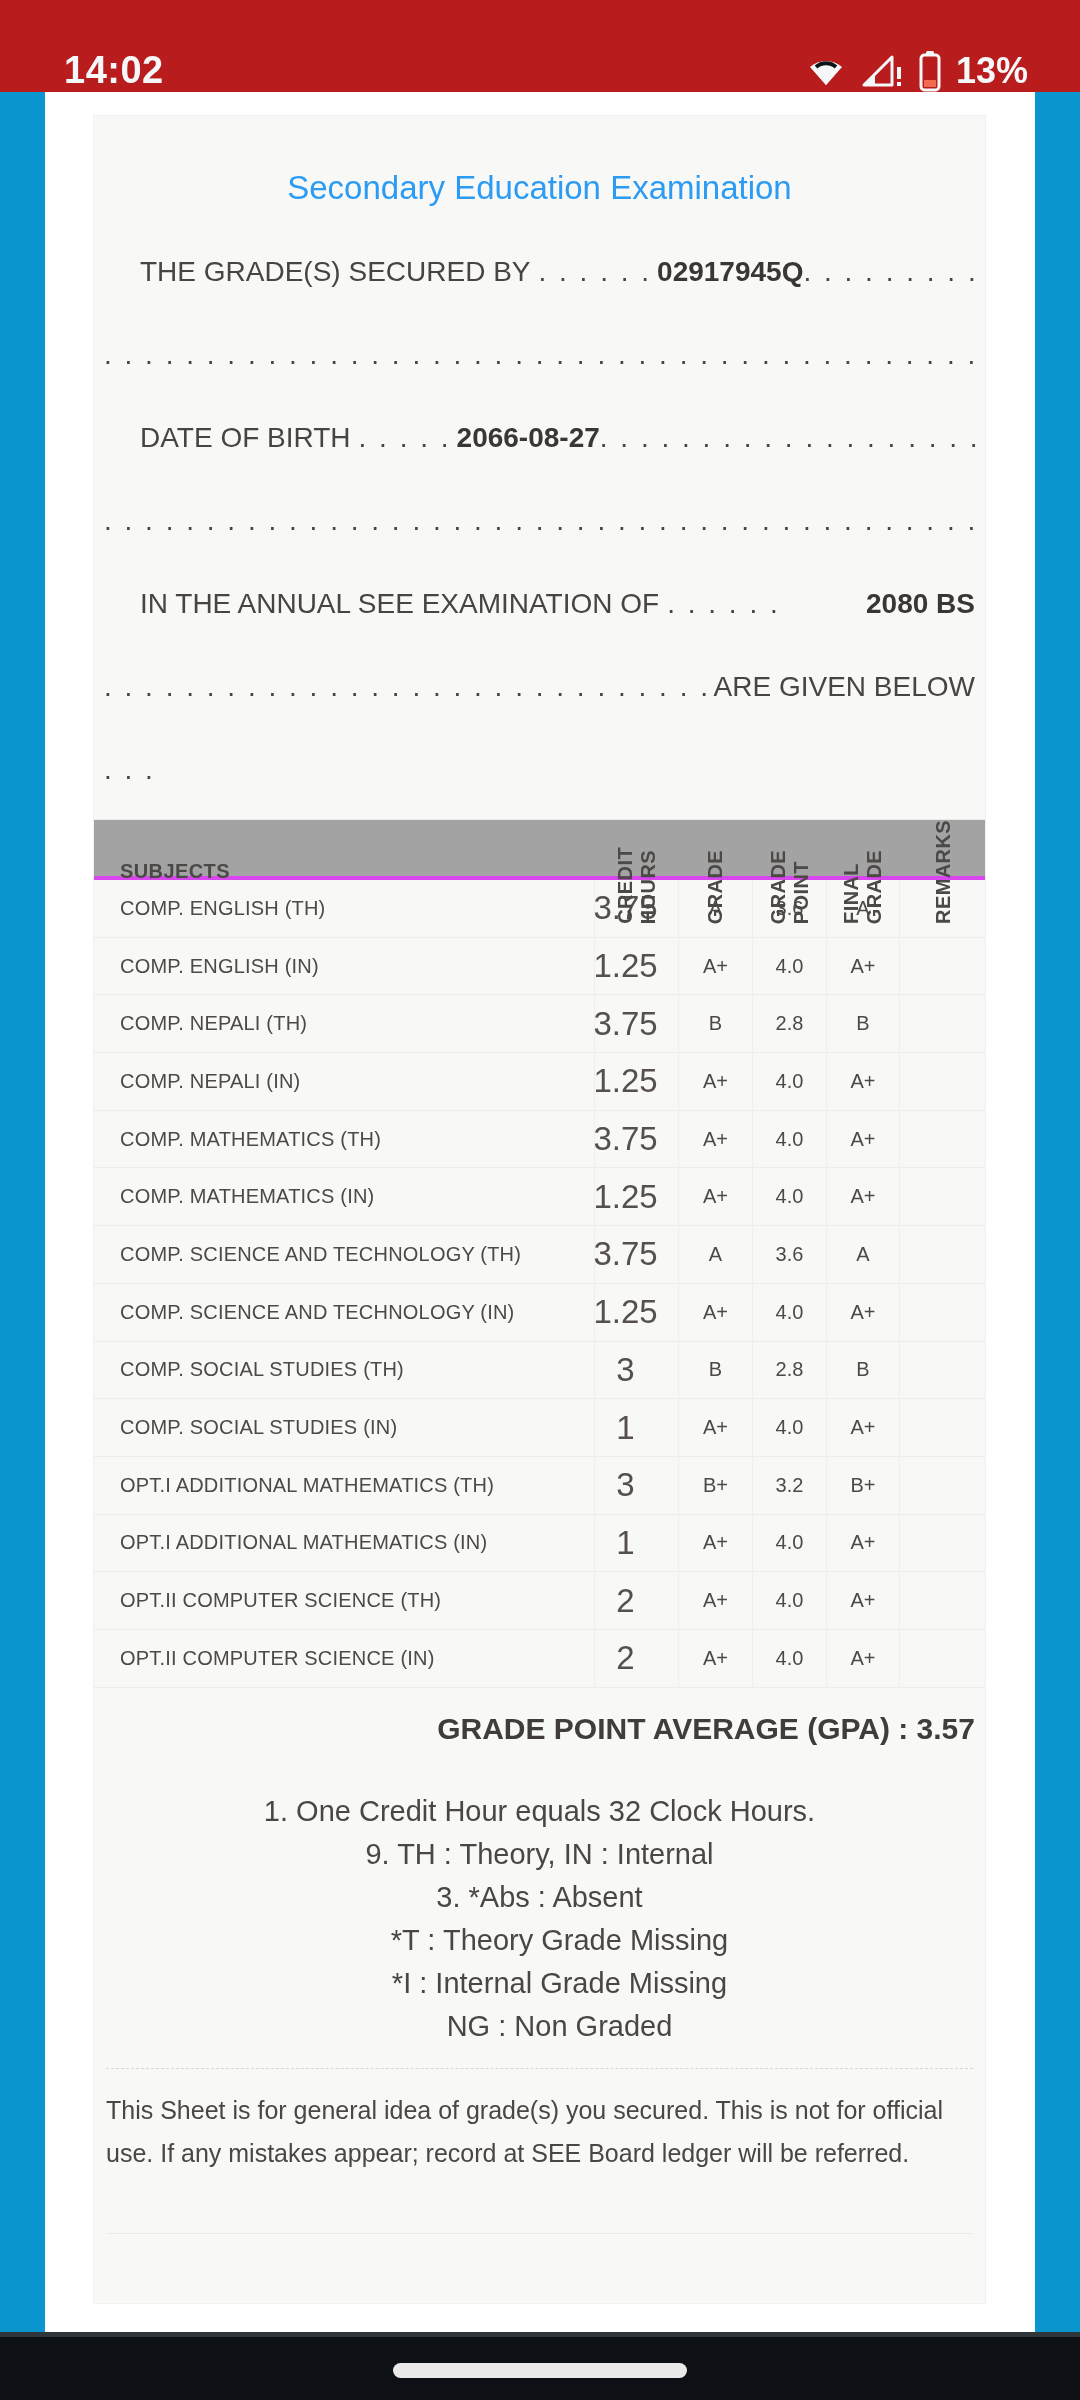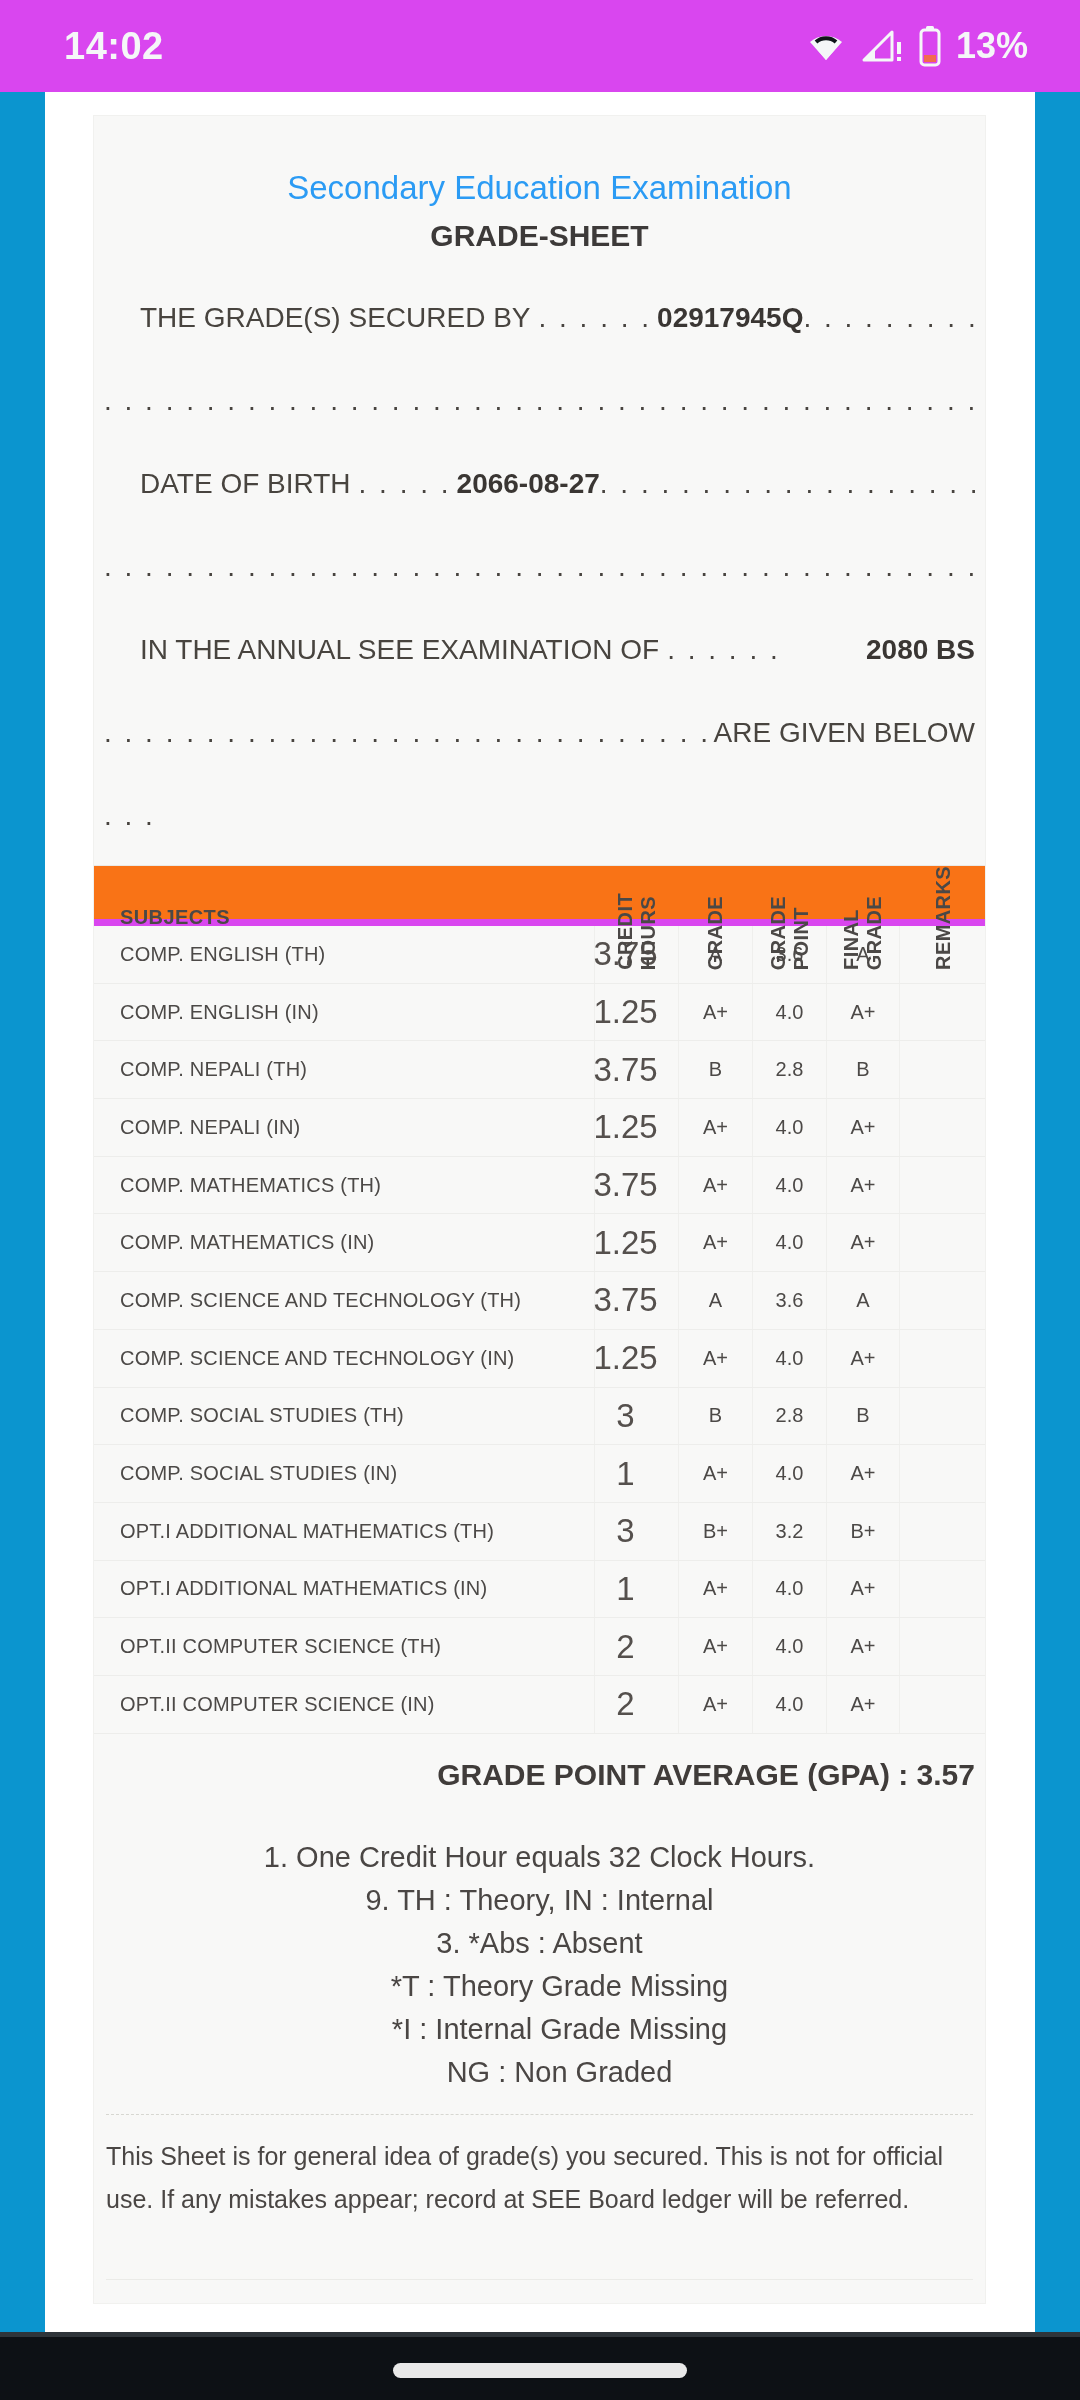--- a/index.html
+++ b/index.html
@@ -1,21 +1,21 @@
 <!DOCTYPE html>
 <html><head>
 <meta charset="utf-8">
 <style>
   html,body{margin:0;padding:0;background:#ffffff;}
   body{width:1080px;height:2400px;position:relative;overflow:hidden;
        font-family:"Liberation Sans","DejaVu Sans",sans-serif;}
 
   
-  .statusbar{position:absolute;left:0;top:0;width:1080px;height:92px;background:#d946ef;
-             display:flex;align-items:center;justify-content:space-between;z-index:30;}
+  .statusbar{position:absolute;left:0;top:0;width:1080px;height:92px;background:#b91c1c;
+             display:flex;align-items:flex-end;justify-content:space-between;z-index:30;}
   .sb-time{color:#f5f7f8;font-size:38px;font-weight:bold;letter-spacing:.5px;padding-left:64px;}
   .sb-right{display:flex;align-items:center;gap:14px;padding-right:52px;}
   .sb-batt-pct{color:#f5f7f8;font-size:36px;font-weight:bold;}
 
   
   .content{position:absolute;left:0;top:92px;width:1080px;height:2240px;background:#ffffff;border-radius:24px;}
   .edge{position:absolute;top:0;width:45px;height:100%;background:#0b95cf;}
   .edge.left{left:0;} .edge.right{right:0;}
 
   
@@ -33,21 +33,21 @@
   .pline strong{color:#3a3633;font-weight:bold;}
   .dots{word-spacing:5px;color:#48443f;}
   .dotfill{flex:1;overflow:hidden;white-space:nowrap;word-spacing:5px;}
   .dmid{padding:0 8px;}
   .para{margin-bottom:33px;}
   .para:last-child{margin-bottom:0;}
 
   
   .grades{margin-top:28px;}
   .trow,.thead{display:grid;grid-template-columns:500px 84px 74px 74px 73px 88px;width:893px;box-sizing:border-box;}
-  .thead{height:61px;background:#f97316;border-top:1px solid #e9e9e7;border-bottom:7px solid #d946ef;}
+  .thead{height:61px;background:#a3a3a3;border-top:1px solid #e9e9e7;border-bottom:4px solid #d946ef;}
   .th{display:flex;align-items:center;overflow:visible;font-weight:bold;color:#4b4846;font-size:20px;letter-spacing:.4px;}
   .th.sub{padding-left:26px;}
   .th.vert{align-items:flex-end;justify-content:center;gap:1px;}
   .vtxt{writing-mode:vertical-rl;transform:rotate(180deg);line-height:22px;white-space:nowrap;}
   .trow{height:57.7px;background:#f8f8f7;border-bottom:1px solid #ededeb;}
   .td{display:flex;align-items:center;justify-content:center;font-size:20px;color:#4c4947;border-left:1px solid #efefed;}
   .td.sub{justify-content:flex-start;padding-left:26px;border-left:none;letter-spacing:.2px;}
   .td.credit{font-size:33px;color:#55504d;padding-right:22px;}
 
   
@@ -101,21 +101,20 @@
   </span>
 </div>
 
 <div class="content">
   <div class="edge left"></div>
   <div class="edge right"></div>
 
   <div class="card">
     <div class="card-inner">
       <div class="doc-title">Secondary Education Examination</div>
-      <div class="doc-subtitle">GRADE-SHEET</div>
 
       <div class="paras">
         <div class="para">
           <div class="pline">
             <span class="ind"></span>
             <span>THE GRADE(S) SECURED BY</span>
             <span class="dots dmid">. . . . . .</span>
             <strong>02917945Q</strong>
             <span class="dotfill">. . . . . . . . . . . . . . . . . . . . . . . .</span>
           </div>

